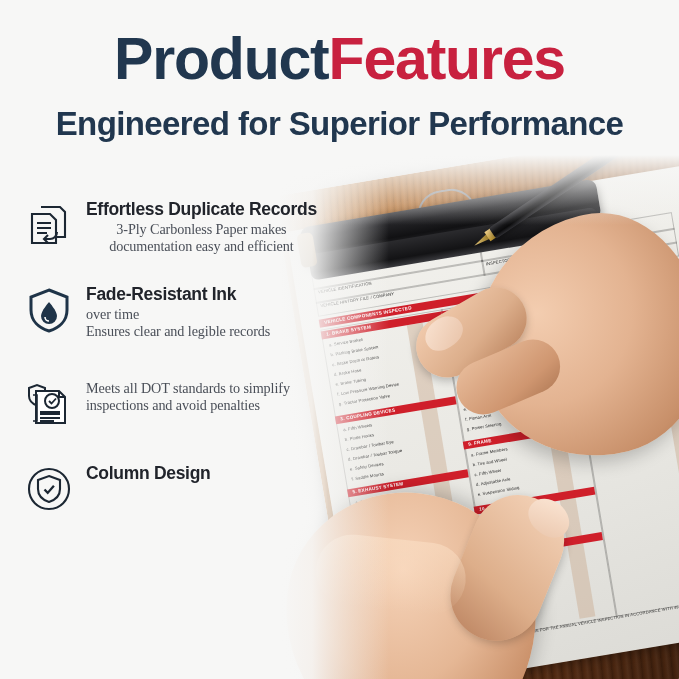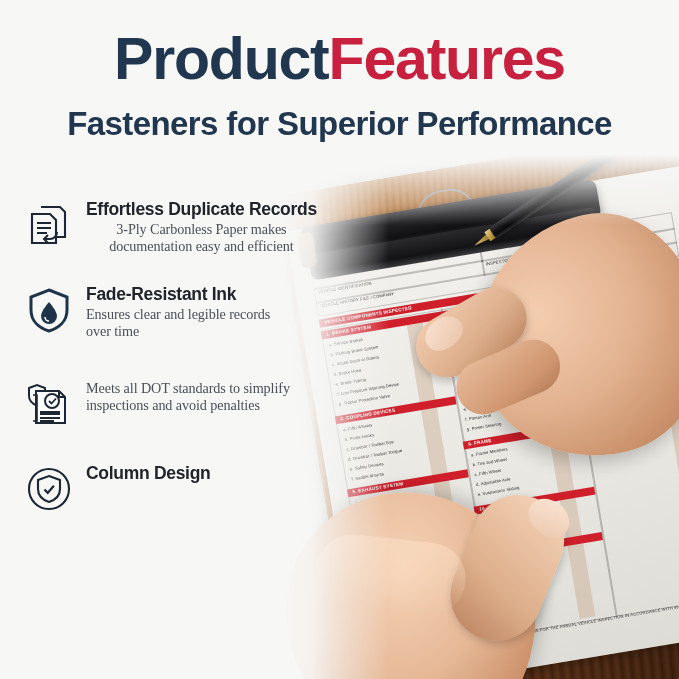--- a/index.html
+++ b/index.html
@@ -239,21 +239,21 @@
     border-radius:60px;
   }
 </style>
 </head>
 <body>
 
 <div id="page">
 
   <div class="header">
     <h1 class="title"><span class="t-dark">Product</span><span class="t-red">Features</span></h1>
-    <h2 class="subtitle">Fasteners for Superior Performance</h2>
+    <h2 class="subtitle">Engineered for Superior Performance</h2>
   </div>
 
   <div class="photo">
     <div class="photo-inner">
 
       <div class="desk"></div>
       <div class="desk-emboss">BUCK U.S.</div>
 
       <div class="board"></div>
 
@@ -443,22 +443,22 @@
       <div class="feature-icon">
         <svg width="46" height="48" viewBox="0 0 46 48" fill="none" stroke="#1f3448" stroke-width="3">
           <path d="M23 4 L41 11 v13 c0 11 -8 18 -18 21 C13 42 5 35 5 24 V11 z"></path>
           <path d="M23 16 c0 0 8 9 8 14 a8 8 0 0 1 -16 0 c0 -5 8 -14 8 -14 z" fill="#1f3448" stroke="none"></path>
           <path d="M19 31 a4 4 0 0 0 4 4" stroke="#ffffff" stroke-width="1.6" fill="none"></path>
         </svg>
       </div>
       <div class="feature-text">
         <p class="feature-title">Fade-Resistant Ink</p>
         <p class="feature-desc">
+          <span>over time</span>
           <span>Ensures clear and legible records</span>
-          <span>over time</span>
         </p>
       </div>
     </div>
 
     <div class="feature f3">
       <div class="feature-icon">
         <svg width="48" height="48" viewBox="0 0 48 48" fill="none" stroke="#1c2733" stroke-width="2">
           <path d="M4 7 l8 -3 l8 3 v8 c0 5 -4 8 -8 9.5 C8 23 4 20 4 15 z"></path>
           <path d="M11 10 h23 l6 6 v26 h-29 z" fill="#ffffff"></path>
           <path d="M34 10 v6 h6"></path>

